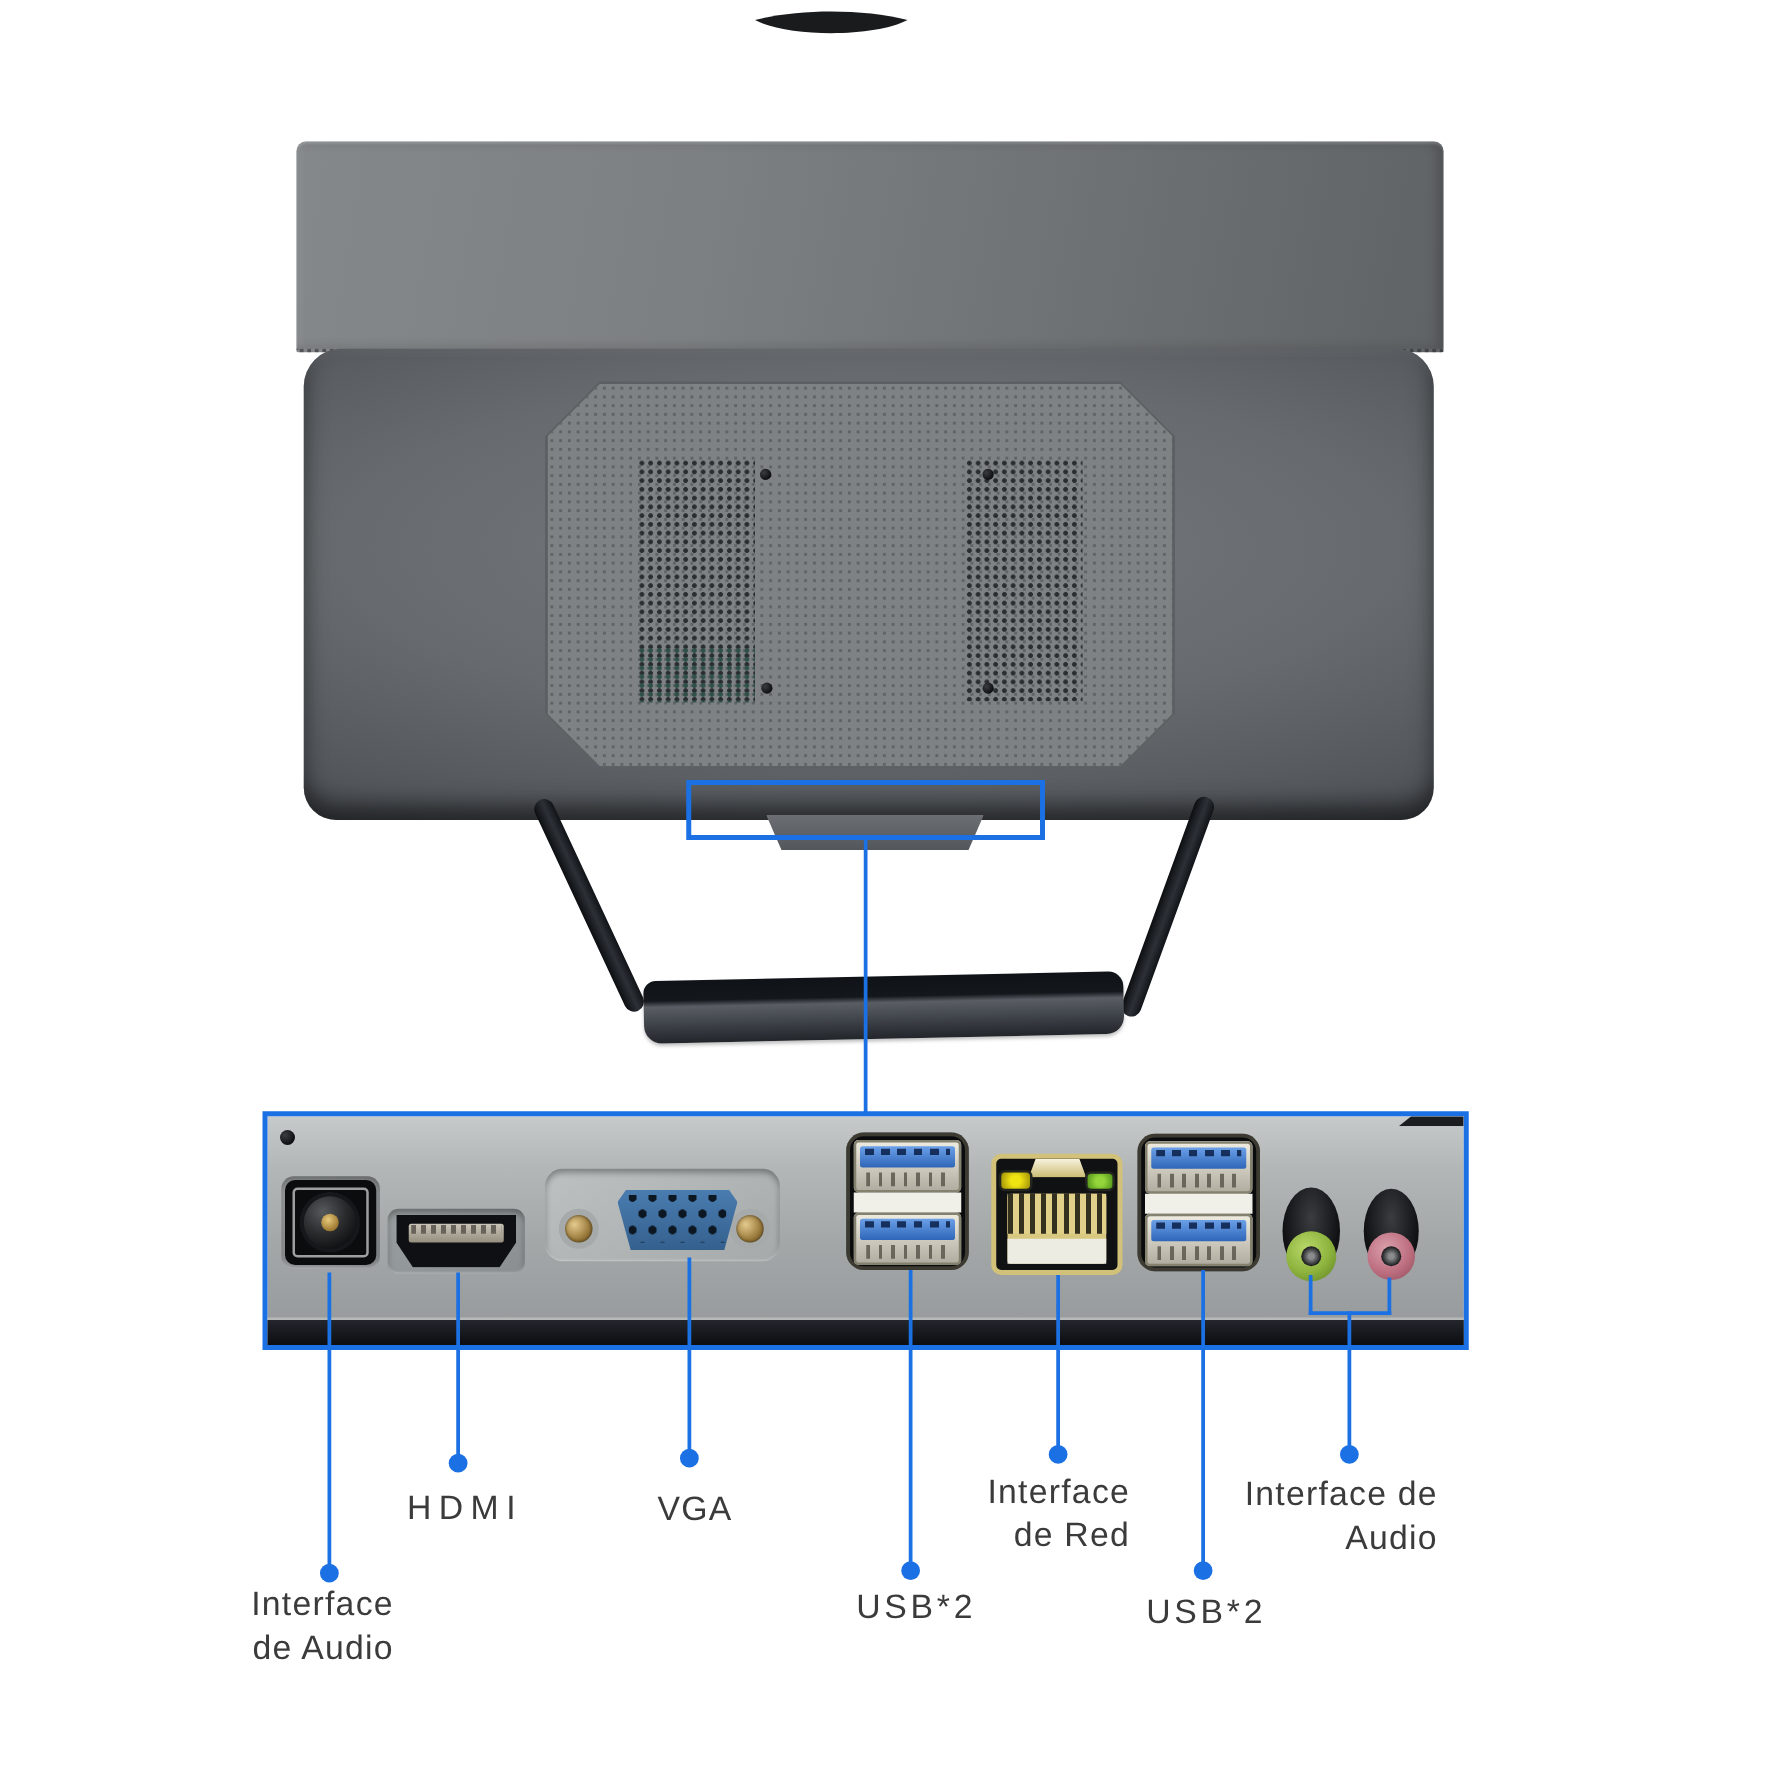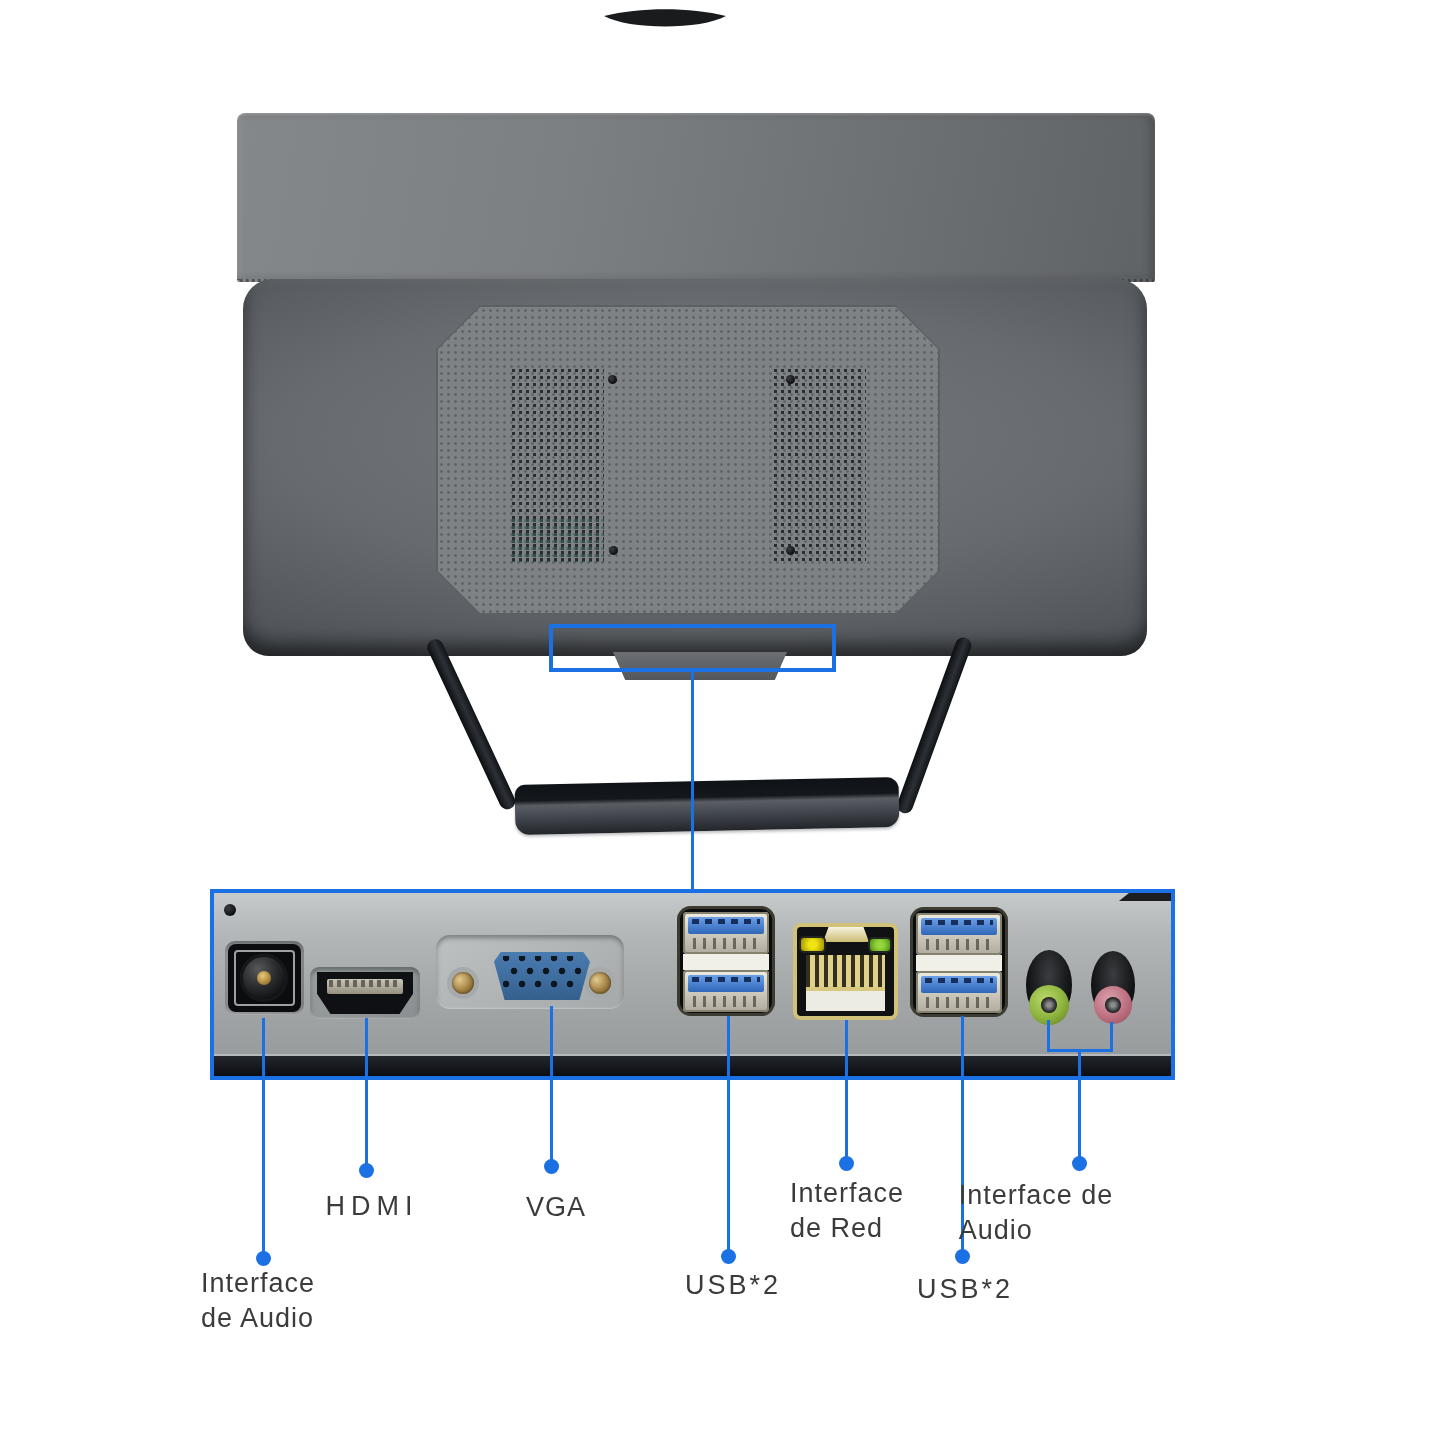--- a/index.html
+++ b/index.html
@@ -114,21 +114,21 @@
 
   .jack-recess{border-radius:50%;background:radial-gradient(ellipse at 50% 35%,#3a3c3f,#0f1113 70%);}
   .jack-ring{border-radius:50%;}
   .jack-hole{left:12px;top:12px;width:16px;height:16px;border-radius:50%;
     background:radial-gradient(circle,#8a8c8e 18%,#17181a 70%);}
 
   
   .cline{width:3px;background:var(--accent);}
   .chbar{height:3px;background:var(--accent);}
   .cdot{width:15px;height:15px;border-radius:50%;background:var(--accent);}
-  .lbl{color:var(--lbl);font-size:27px;line-height:35px;text-align:left;
+  .lbl{color:var(--lbl);font-size:27px;line-height:35px;text-align:right;
     letter-spacing:1px;transform:translateX(-50%);white-space:nowrap;}
   .lbl-wide{letter-spacing:6px;}
   .lbl-usb{letter-spacing:3px;}
 </style>
 </head>
 <body>
 
 <div id="stage">
 
   <svg class="abs" style="left:600px;top:0;" width="130" height="32" viewBox="0 0 130 32">
@@ -271,18 +271,18 @@
   <div class="abs lbl lbl-usb" style="left:733px;top:1268px;">
     <span>USB*2</span>
   </div>
   <div class="abs lbl" style="left:847px;top:1176px;">
     <span>Interface</span><br>
     <span>de Red</span>
   </div>
   <div class="abs lbl lbl-usb" style="left:965px;top:1272px;">
     <span>USB*2</span>
   </div>
-  <div class="abs lbl" style="left:1036px;top:1178px;">
+  <div class="abs lbl" style="left:1073px;top:1178px;">
     <span>Interface de</span><br>
     <span>Audio</span>
   </div>
 
 </div>
 
 </body></html>

